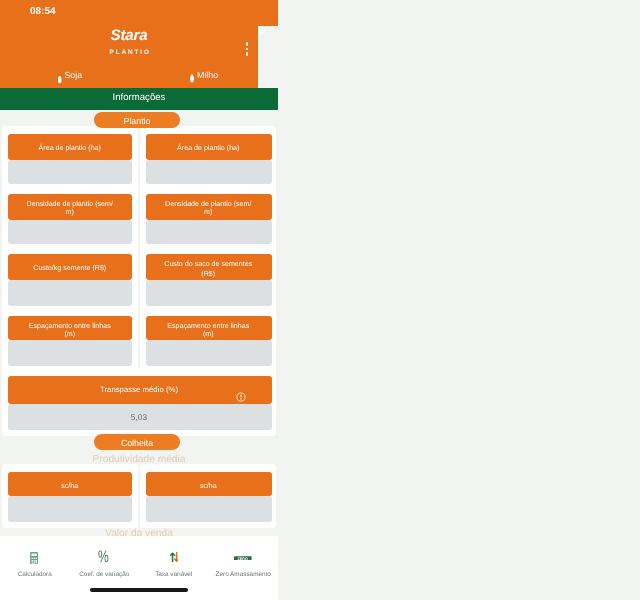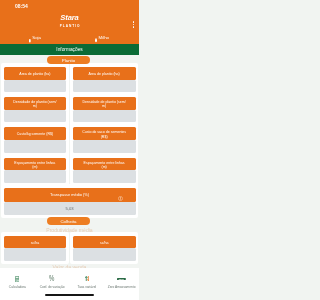--- a/index.html
+++ b/index.html
@@ -5,21 +5,21 @@
   *{margin:0;padding:0;box-sizing:border-box;}
   html,body{width:139px;height:300px;overflow:hidden;}
   body{font-family:"Liberation Sans",sans-serif;background:#F1F4F1;position:relative;-webkit-font-smoothing:antialiased;}
 
   
   .statusbar{position:absolute;left:0;top:0;width:139px;height:13px;background:#E8701A;}
   .clock{position:absolute;left:15px;top:3.4px;font-size:5px;color:#fff;font-weight:bold;letter-spacing:0;}
   .sysicons{position:absolute;right:6px;top:4.3px;display:flex;align-items:center;gap:3px;}
 
   
-  .appbar{position:absolute;left:0;top:13px;width:139px;height:31px;background:#E8701A;}
+  .appbar{position:absolute;left:0;top:13px;width:129px;height:31px;background:#E8701A;}
   .logo{position:absolute;left:0;right:0;top:1.2px;text-align:center;}
   .l1{font-size:7.6px;font-weight:bold;font-style:italic;color:#fff;letter-spacing:-.1px;line-height:8px;}
   .l2{font-size:3.2px;font-weight:bold;color:#fff;letter-spacing:0.95px;line-height:3.5px;padding-left:1.2px;margin-top:3.1px;}
   .kebab{position:absolute;right:5px;top:7px;}
   .kebab i{display:block;width:1.5px;height:1.5px;background:#fff;border-radius:50%;margin:1.1px 0;}
 
   
   .tabs{position:absolute;left:1.5px;top:31px;width:134px;height:13px;display:flex;}
   .tab{flex:1;display:flex;align-items:center;justify-content:center;gap:1.6px;}
   .tab .tl{font-size:4.4px;color:#fff;}

